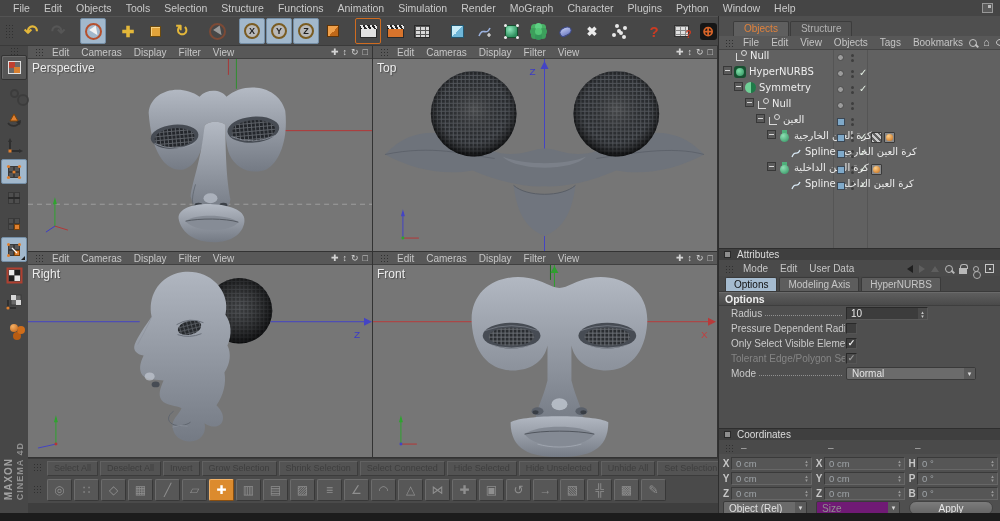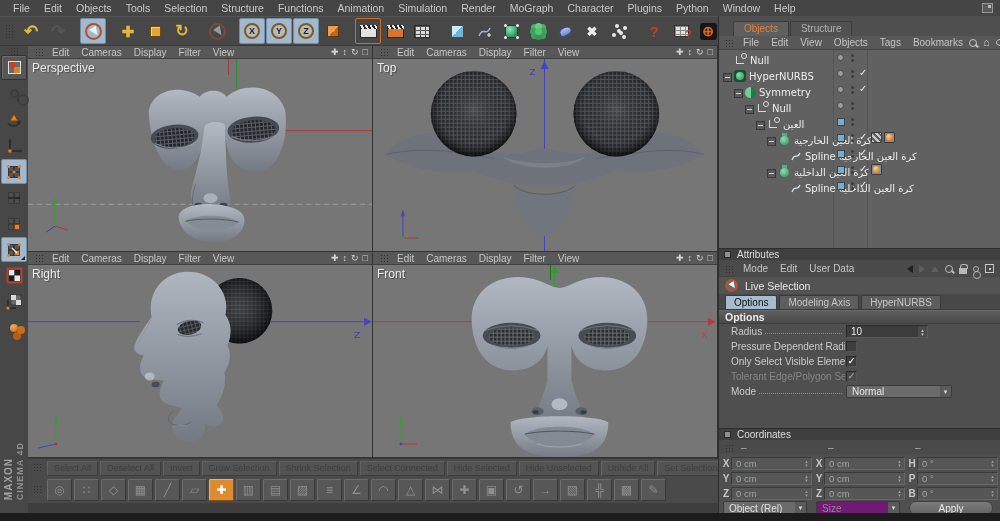--- a/index.html
+++ b/index.html
@@ -90,21 +90,21 @@
 .ic-mag{width:8px;height:8px;border:1.5px solid #c2c2c2;border-radius:50%;position:relative}
 .ic-mag::after{content:"";position:absolute;width:4px;height:1.5px;background:#c2c2c2;transform:rotate(45deg);right:-3px;bottom:-1px}
 .ic-home{font-size:11px;color:#c6c6c6;line-height:1}
 .ic-eye{width:11px;height:7px;border:1px solid #c6c6c6;border-radius:50%;position:relative}
 .ic-eye::after{content:"";position:absolute;left:3px;top:1px;width:3px;height:3px;border-radius:50%;background:#c6c6c6}
 .ic-frame{width:9px;height:9px;border:1px solid #c6c6c6;position:relative}
 .ic-frame::after{content:"";position:absolute;left:3px;top:3px;width:2px;height:2px;background:#c6c6c6}
 #om-tree{position:absolute;left:0;top:34px;width:282px;height:198px;background:#616161;overflow:hidden;font-family:"DejaVu Sans",sans-serif}
 .colsep{position:absolute;top:0;bottom:0;width:1px;background:#555}
 .om-row{position:relative;height:16px}
-.om-left{position:absolute;left:0;top:0;height:16px;display:flex;align-items:flex-end}
+.om-left{position:absolute;left:0;top:0;height:16px;display:flex;align-items:flex-start}
 .om-name{font-size:10px;color:#ededed;margin-left:3px;white-space:nowrap}
 .exp{width:9px;height:9px;background:#5a5a5a;border:1px solid #383838;margin-right:2px;position:relative;flex:0 0 auto}
 .exp::after{content:"";position:absolute;left:1px;right:1px;top:3px;height:1px;background:#d8d8d8}
 .exp-sp{width:11px;flex:0 0 auto}
 .oi{width:13px;height:13px;position:relative;flex:0 0 auto;display:flex;align-items:center;justify-content:center}
 .oi-null::before{content:"";position:absolute;left:2px;bottom:2px;width:7px;height:7px;border-left:1px solid #d8d8d8;border-bottom:1px solid #d8d8d8}
 .oi-null::after{content:"";position:absolute;right:0;top:0;width:4px;height:4px;border:1px solid #d8d8d8;border-radius:50%}
 .oi-hn{width:12px;height:12px;border-radius:3px;background:#174f30;position:relative}
 .oi-hn::after{content:"";position:absolute;left:2px;top:2px;width:8px;height:8px;border-radius:50%;background:radial-gradient(circle at 35% 35%,#7fe0a8,#2e8f5e)}
 .oi-sym{width:11px;height:11px;border-radius:50%;background:linear-gradient(90deg,#6fcf96 0 50%,#1f7a48 50%)}
@@ -154,21 +154,21 @@
 #attr-sec b{font-size:10.5px;color:#ececec}
 .arow{height:15px;position:relative;display:flex;align-items:center;padding-left:12px}
 .lblbox{width:114px;display:flex;overflow:hidden}
 .alabel{font-size:10px;color:#cacaca;white-space:nowrap}
 .arow.dis .alabel{color:#858585}
 .leader{flex:1;border-bottom:1px dotted #909090;margin:0 3px 3px 3px;min-width:4px}
 .nfield{position:absolute;left:127px;top:1px;width:82px;height:13px;background:#3c3c3c;border:1px solid;border-color:#2a2a2a #5a5a5a #5a5a5a #2a2a2a;color:#e8e8e8;font-size:10px;display:flex;align-items:center;padding-left:4px}
 .spin{position:absolute;right:0;top:0;bottom:0;width:9px;display:flex;flex-direction:column;align-items:center;justify-content:center;color:#c8c8c8;font-size:5px;line-height:4px;background:#4a4a4a}
 .cb{position:absolute;left:127px;top:2px;width:11px;height:11px;background:#3e3e3e;border:1px solid;border-color:#292929 #555 #555 #292929;display:flex;align-items:center;justify-content:center;font-size:9px;color:#eee;font-weight:bold;line-height:1}
 .cb.gray{background:#4a4a4a;color:#999}
-.adrop{position:absolute;left:127px;top:1px;width:106px;height:13px;background:#6b6b6b;border:1px solid #3a3a3a;border-radius:2px;display:flex;align-items:center;padding-left:5px;font-size:10px;color:#e4e4e4}
+.adrop{position:absolute;left:127px;top:1px;width:130px;height:13px;background:#6b6b6b;border:1px solid #3a3a3a;border-radius:2px;display:flex;align-items:center;padding-left:5px;font-size:10px;color:#e4e4e4}
 .darr{margin-left:auto;width:11px;height:100%;background:#5a5a5a;display:flex;align-items:center;justify-content:center;font-size:6px;color:#d8d8d8}
 
 #coord{position:absolute;left:0;top:412px;width:282px;height:93px;background:#4f4f4f}
 #coord-menu{height:13px;background:#4a4a4a;display:flex;align-items:center;padding-left:3px}
 #coord-menu .hgrip{height:8px}
 .cdash{width:87px;font-size:10px;color:#b0b0b0;padding-left:4px}
 #coord-grid{position:absolute;left:2px;top:28px;width:278px;display:flex;flex-direction:column;gap:1px}
 .crow{display:flex;height:14px;align-items:center;gap:2px}
 .ccell{display:flex;align-items:center;width:91px;height:14px}
 .clab{width:10px;font-size:10px;color:#c6c6c6;font-weight:bold;text-align:center;flex:0 0 auto}
@@ -853,24 +853,20 @@
       <span class="attr-ics">
         <span class="ic-back"></span>
         <span class="ic-fwd"></span>
         <span class="ic-up"></span>
         <span class="ic-mag gray"></span>
         <span class="ic-lock"></span>
         <span class="ic-link"></span>
         <span class="ic-frame"></span>
       </span>
     </div>
-    <div id="live">
-      <span class="live-ic"></span>
-      <span>Live Selection</span>
-    </div>
     <div id="attr-tabs">
       <span class="atab active">Options</span>
       <span class="atab">Modeling Axis</span>
       <span class="atab">HyperNURBS</span>
     </div>
     <div id="attr-sec">
       <b>Options</b>
     </div>
     <div class="arow">
       <span class="lblbox">

